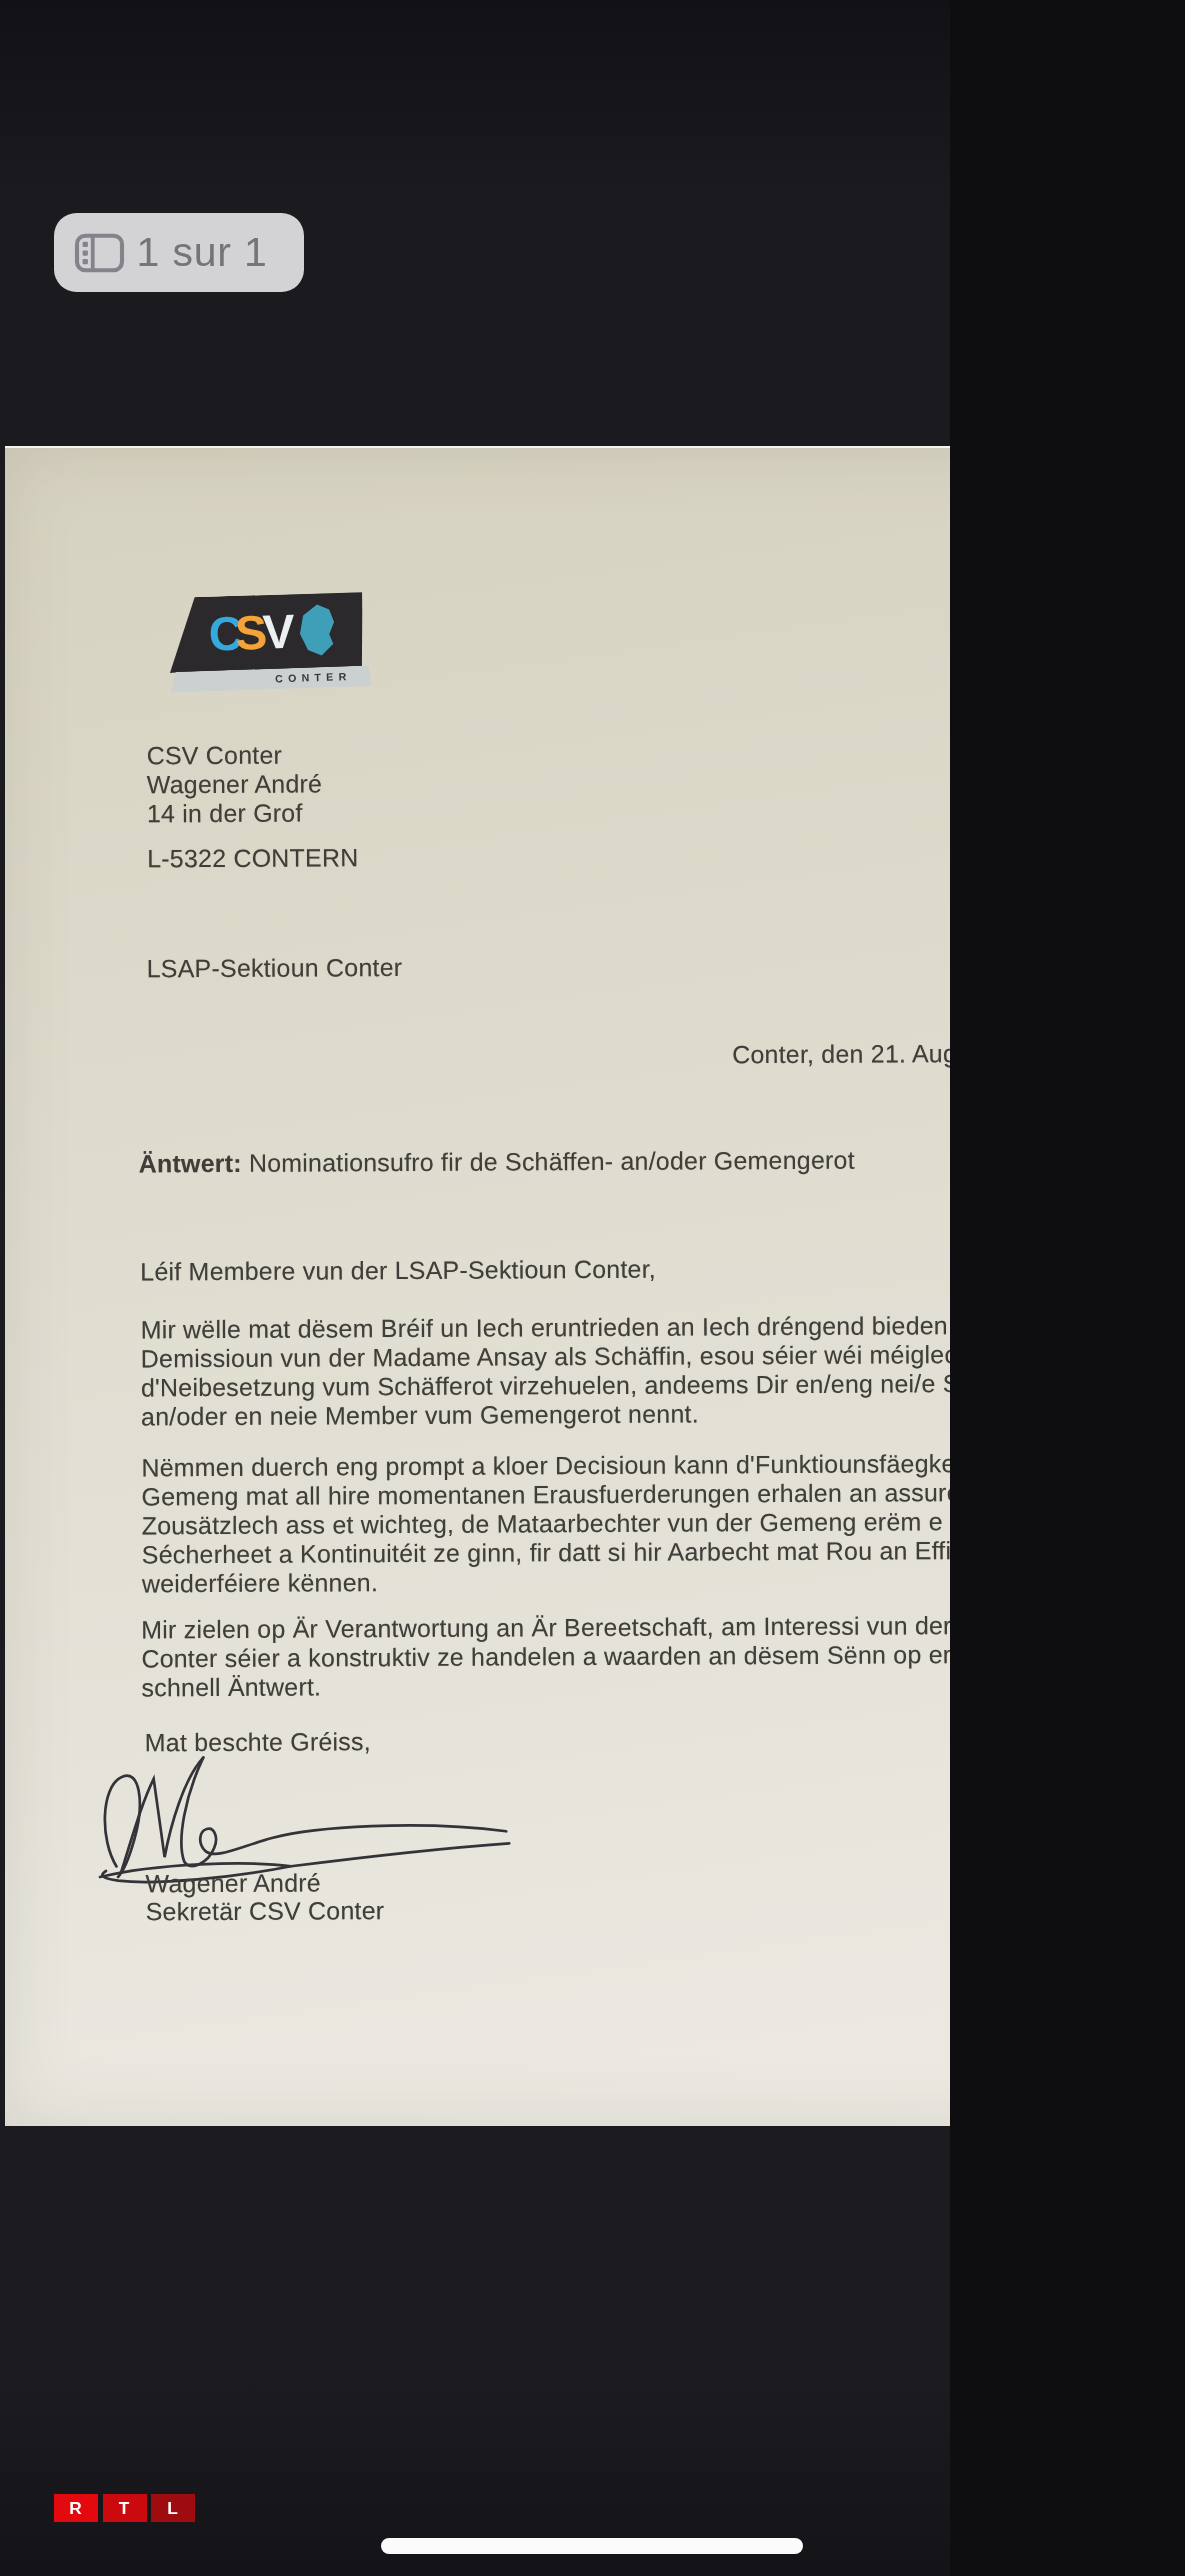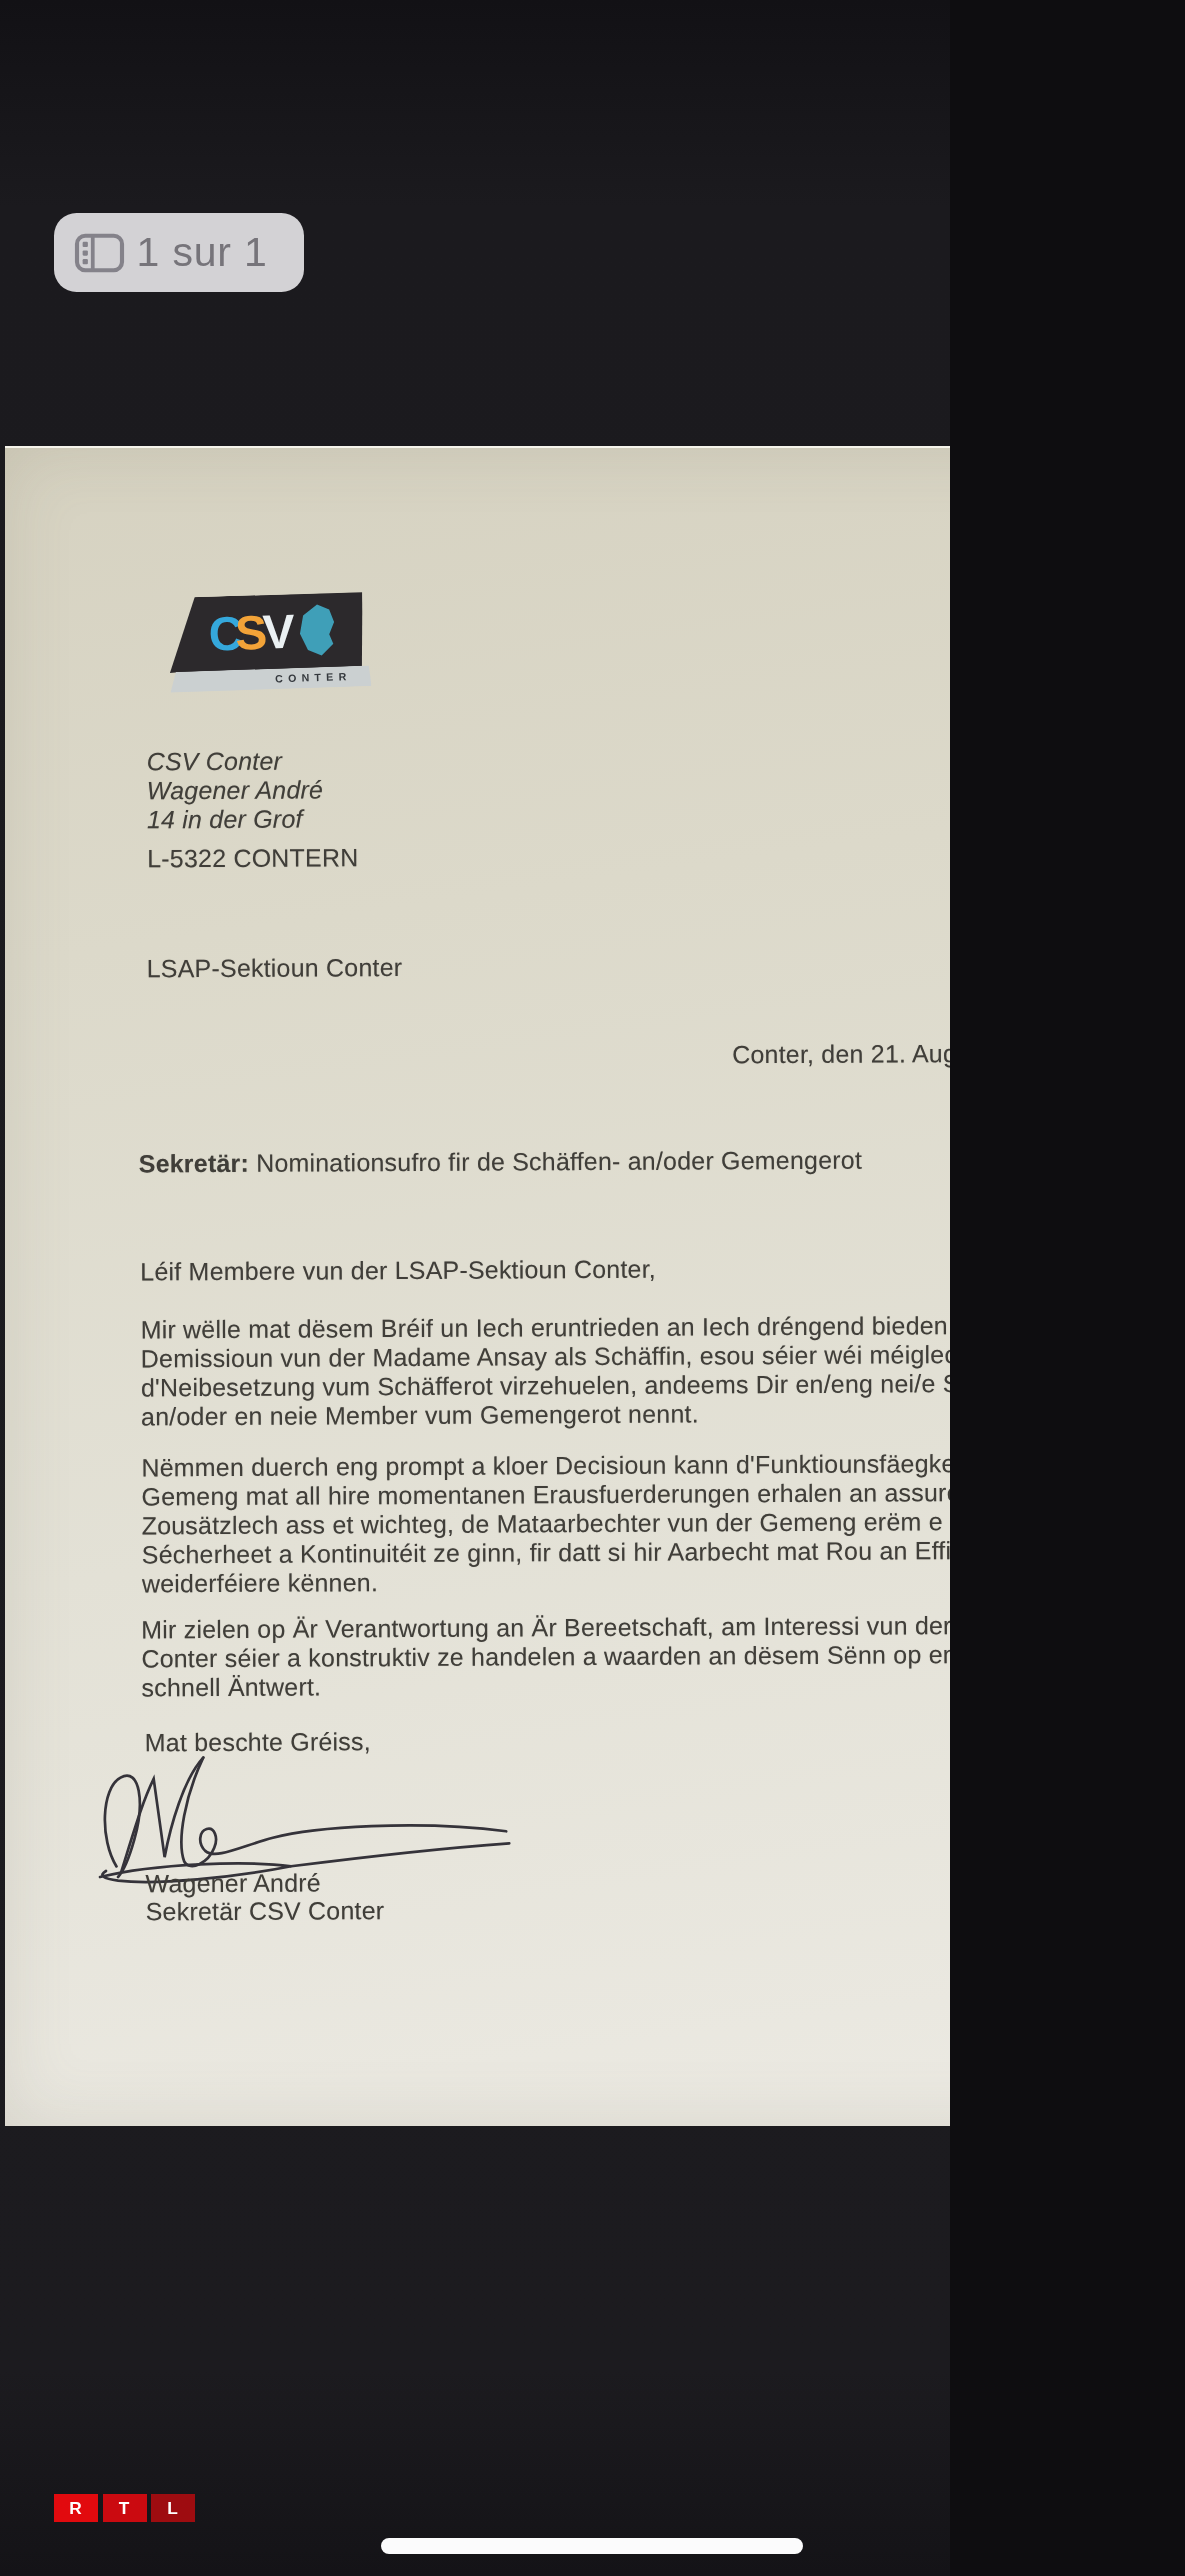--- a/index.html
+++ b/index.html
@@ -89,28 +89,28 @@
           </span>
           <span class="logo-map">
             <svg width="41" height="54" viewBox="0 0 54 72">
               <path d="M28,2 L44,9 L50,26 L43,42 L48,55 L32,70 L14,62 L4,40 L9,16 Z" fill="#3f9fb8"></path>
             </svg>
           </span>
         </div>
         <div class="logo-band">CONTER</div>
       </div>
 
-      <div class="tx" style="left:140px;top:297px;font-style:italic;">CSV Conter<br>Wagener André<br>14 in der Grof</div>
+      <div class="tx" style="left:140px;top:291px;">CSV Conter<br>Wagener André<br>14 in der Grof</div>
       <div class="tx" style="left:140px;top:394px;">L-5322 CONTERN</div>
 
       <div class="tx" style="left:139px;top:504px;">LSAP-Sektioun Conter</div>
 
       <div class="tx" style="left:724px;top:593px;">Conter, den 21. August  2025</div>
 
-      <div class="tx" style="left:130px;top:699px;"><span class="bold">Sekretär:</span><span> Nominationsufro fir de Schäffen- an/oder Gemengerot</span></div>
+      <div class="tx" style="left:130px;top:699px;"><span class="bold">Äntwert:</span><span> Nominationsufro fir de Schäffen- an/oder Gemengerot</span></div>
 
       <div class="tx" style="left:131px;top:807px;">Léif Membere vun der LSAP-Sektioun Conter,</div>
 
       <div class="tx" style="left:131px;top:865px;">Mir wëlle mat dësem Bréif un Iech eruntrieden an Iech dréngend bieden, no der<br>Demissioun vun der Madame Ansay als Schäffin, esou séier wéi méiglech<br>d'Neibesetzung vum Schäfferot virzehuelen, andeems Dir en/eng nei/e Schäffen/in<br>an/oder en neie Member vum Gemengerot nennt.</div>
       <div class="tx" style="left:131px;top:1003px;">Nëmmen duerch eng prompt a kloer Decisioun kann d'Funktiounsfäegkeet vun der<br>Gemeng mat all hire momentanen Erausfuerderungen erhalen an assuréiert ginn.<br>Zousätzlech ass et wichteg, de Mataarbechter vun der Gemeng erëm e Gefill vu<br>Sécherheet a Kontinuitéit ze ginn, fir datt si hir Aarbecht mat Rou an Effizienz<br>weiderféiere kënnen.</div>
       <div class="tx" style="left:130px;top:1165px;">Mir zielen op Är Verantwortung an Är Bereetschaft, am Interessi vun der Gemeng<br>Conter séier a konstruktiv ze handelen a waarden an dësem Sënn op eng<br>schnell Äntwert.</div>
 
       <div class="tx" style="left:133px;top:1278px;">Mat beschte Gréiss,</div>
 
       <div class="signature">

